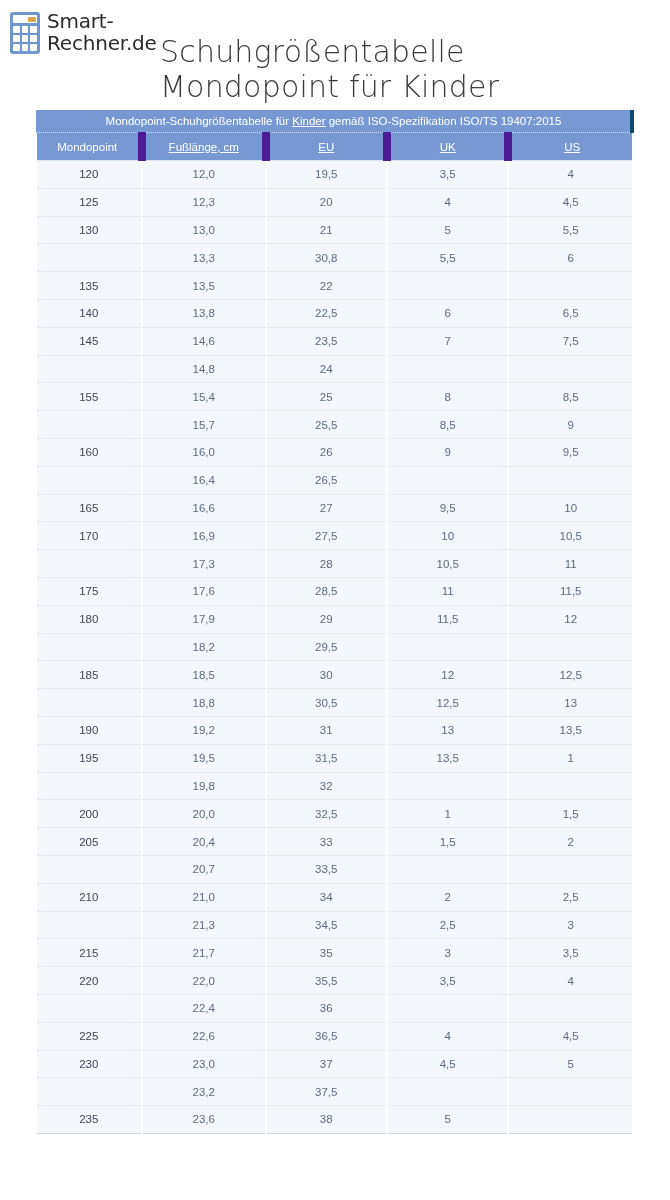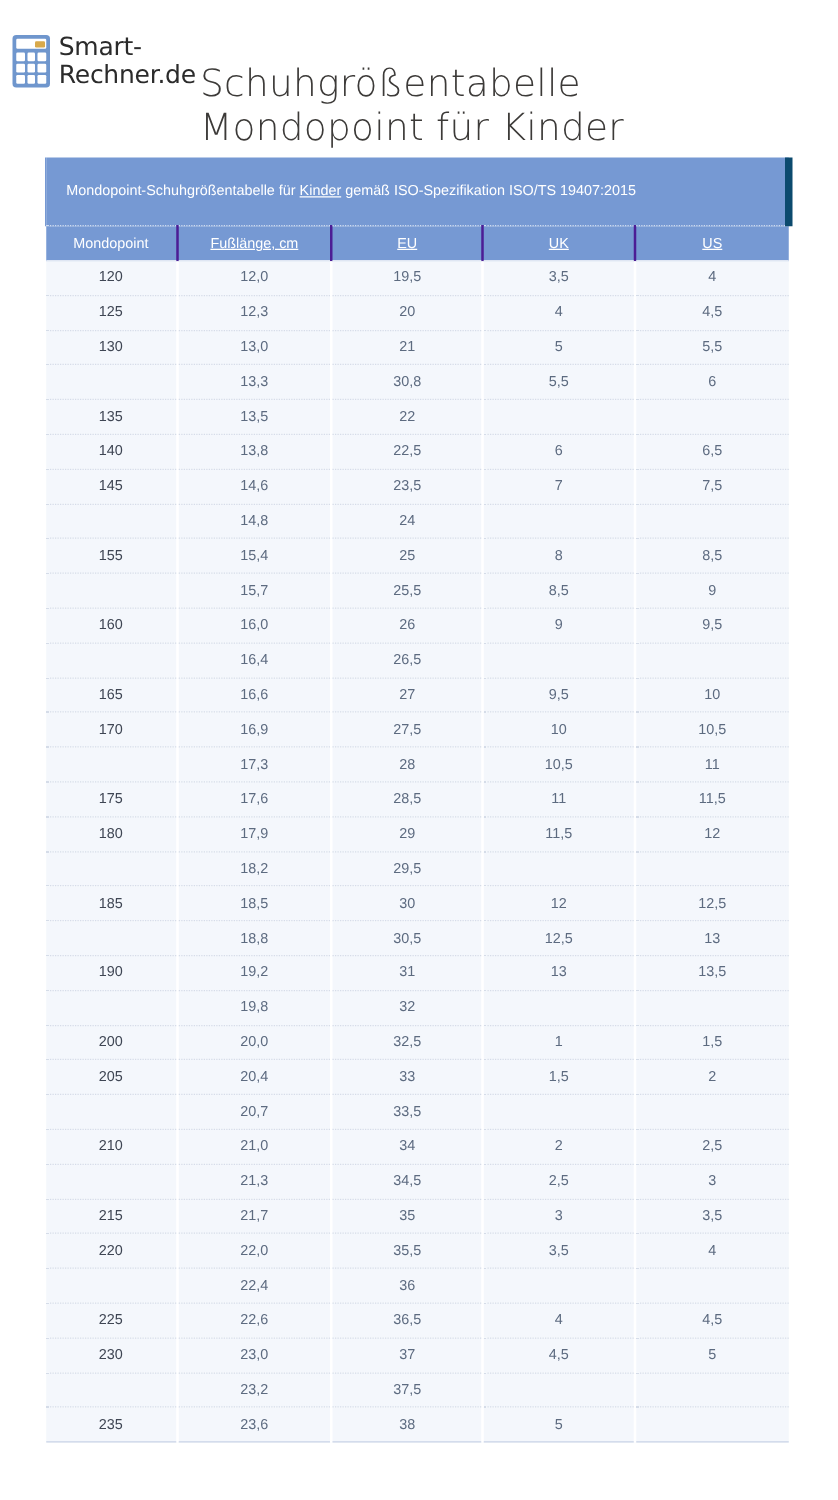--- a/index.html
+++ b/index.html
@@ -21,21 +21,20 @@
     width: 670px;
     height: 1200px;
     box-sizing: border-box;
   }
 
   
   .header {
     position: relative;
     height: 100px;
     padding: 0;
-    margin-top: 16px;
   }
 
   .logo {
     position: absolute;
     left: 10px;
     top: 10px;
     display: flex;
     align-items: flex-start;
     gap: 7px;
   }
@@ -131,38 +130,38 @@
   table.sizes col.c4 { width: 20.40%; }
   table.sizes col.c5 { width: 20.74%; }
 
   .caption-row th {
     background: #7699d3;
     color: #ffffff;
     font-weight: 400;
     font-size: 11.5px;
     height: 22px;
     line-height: 22px;
-    padding: 16px;
-    text-align: left;
+    padding: 0;
+    text-align: center;
     border-left: 1px solid #7699d3;
-    border-right: 6px solid #0c4a6e;
+    border-right: 4px solid #0c4a6e;
     border-bottom: 1px dotted #cfdcf0;
   }
   .caption-row th u { text-decoration: underline; }
 
   .head-row th {
     background: #7699d3;
     color: #ffffff;
     font-weight: 400;
     font-size: 11.5px;
     height: 27px;
     padding: 0;
     text-align: center;
     vertical-align: middle;
-    border-right: 2px solid #4c1d95;
+    border-right: 8px solid #4c1d95;
     border-bottom: 1px solid #dfe6f3;
   }
   .head-row th:last-child { border-right: none; margin-left: 13px; }
   .head-row th .u { text-decoration: underline; }
 
   tbody tr td {
     background: #f4f7fc;
     height: 26.8px;
     padding: 0;
     text-align: center;
@@ -377,20 +376,27 @@
             <td>13</td>
           </tr>
           <tr>
             <td class="mp">190</td>
             <td>19,2</td>
             <td>31</td>
             <td>13</td>
             <td>13,5</td>
           </tr>
           <tr>
+            <td class="mp">195</td>
+            <td>19,5</td>
+            <td>31,5</td>
+            <td>13,5</td>
+            <td>1</td>
+          </tr>
+          <tr>
             <td class="mp"></td>
             <td>19,8</td>
             <td>32</td>
             <td></td>
             <td></td>
           </tr>
           <tr>
             <td class="mp">200</td>
             <td>20,0</td>
             <td>32,5</td>

